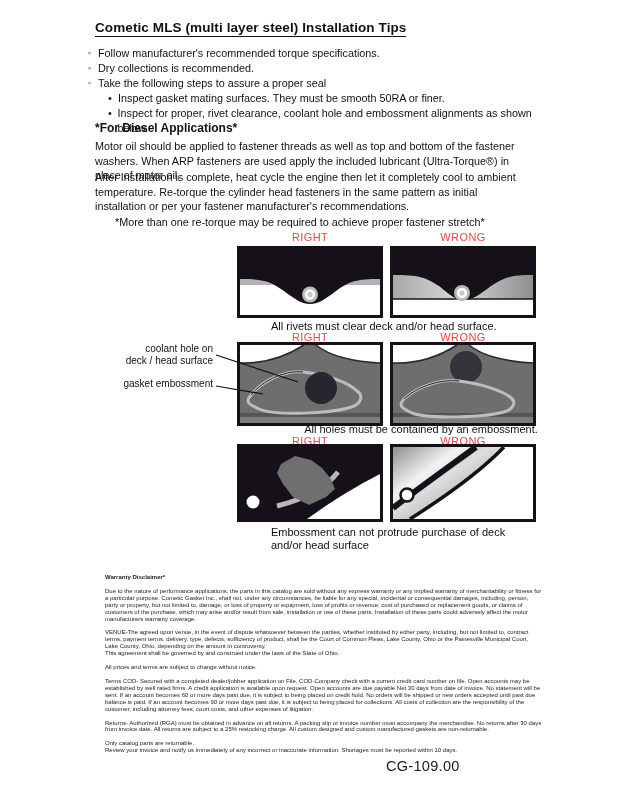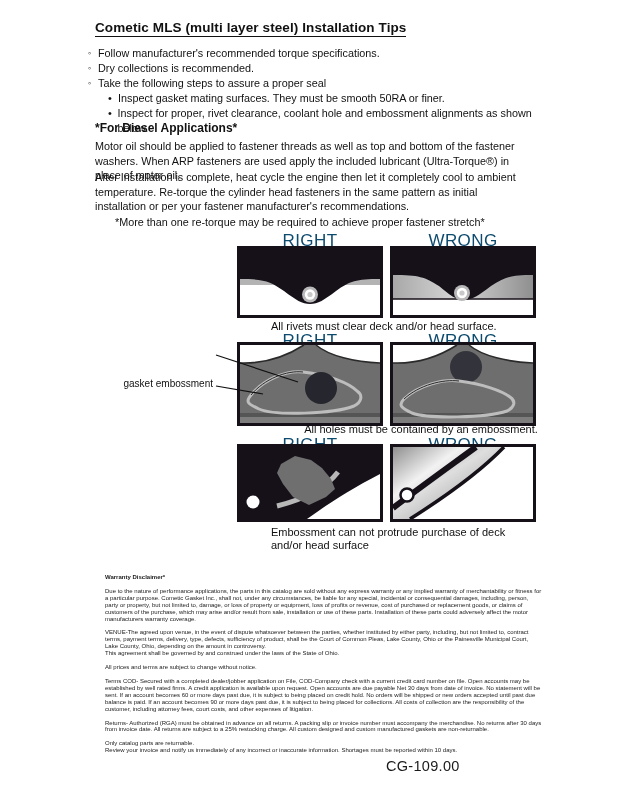--- a/index.html
+++ b/index.html
@@ -17,21 +17,21 @@
   .b-row{display:flex;}
   .b-marker{width:10px;font-size:9px;line-height:15px;text-align:left;}
   .sub{margin-left:20px;}
   .sub .b-marker{font-size:11px;}
   .diesel-heading{position:absolute;left:95px;top:121px;font-size:12px;font-weight:bold;}
   .para{position:absolute;left:95px;width:430px;font-size:10.8px;line-height:14.5px;}
   .p1{top:139px;}
   .p2{top:170px;}
   .p3{top:215px;margin-left:20px;}
   .diagrams{position:absolute;left:0;top:230px;width:618px;height:335px;}
-  .rw-label{position:absolute;font-size:17px;color:#0c4a6e;letter-spacing:.4px;text-align:center;width:146px;}
+  .rw-label{position:absolute;font-size:11px;color:#ef4444;letter-spacing:.4px;text-align:center;width:146px;}
   .panel{position:absolute;width:146px;}
   .caption{position:absolute;font-size:11px;color:#111;margin-left:34px;}
   .side-label{position:absolute;text-align:right;font-size:10px;line-height:11.5px;white-space:pre-line;color:#111;}
   .leader-overlay{position:absolute;left:0;top:0;pointer-events:none;}
   .disclaimer{position:absolute;left:105px;top:574px;width:437px;font-size:6px;line-height:6.9px;color:#222;}
   .disclaimer h4{margin:0 0 7px 0;font-size:6px;font-weight:bold;}
   .disclaimer p{margin:0 0 7px 0;white-space:pre-line;}
   .page-number{position:absolute;left:386px;top:758px;font-size:14.5px;color:#1a1a1a;letter-spacing:.3px;}
 </style>
 </head>
@@ -102,20 +102,22 @@
         <circle cx="72" cy="47" r="5.2" fill="#ffffff"></circle>
         <circle cx="72" cy="47" r="2.6" fill="#c9c9c9"></circle>
       </svg>
     </div>
 
     <div class="caption" style="left:237px;top:90px;">All rivets must clear deck and/or head surface.</div>
 
     <div class="rw-label" style="left:237px;top:101px;">RIGHT</div>
     <div class="rw-label" style="left:390px;top:101px;">WRONG</div>
 
+    <div class="side-label" style="right:405px;top:113px;width:120px;">coolant hole on
+deck / head surface</div>
     <div class="side-label" style="right:405px;top:148px;width:120px;">gasket embossment</div>
 
     <div class="panel" style="left:237px;top:112px;">
       <svg width="146" height="84" viewBox="0 0 146 84">
         <rect x="1.5" y="1.5" width="143" height="81" fill="#ffffff" stroke="#161019" stroke-width="3"></rect>
         <path d="M3,21 C31,22 53,12 67,3 L79,3 C92,14 118,20 143,21 L143,81 L3,81 Z" fill="#6e6e6e"></path>
         <path d="M3,21 C31,22 53,12 67,3 M79,3 C92,14 118,20 143,21" fill="none" stroke="#2a2a2a" stroke-width="1.6"></path>
         <rect x="3" y="71" width="140" height="4" fill="#555555"></rect>
         <rect x="3" y="75" width="140" height="6" fill="#7d7d7d"></rect>
         <path d="M14,53 C27,37 50,28 66,30 C92,33 112,41 120,49 C126,53 125,60 117,64 C96,72 38,74 22,67 C11,62 8,60 14,53 Z" fill="none" stroke="#bdbdbd" stroke-width="3"></path>

